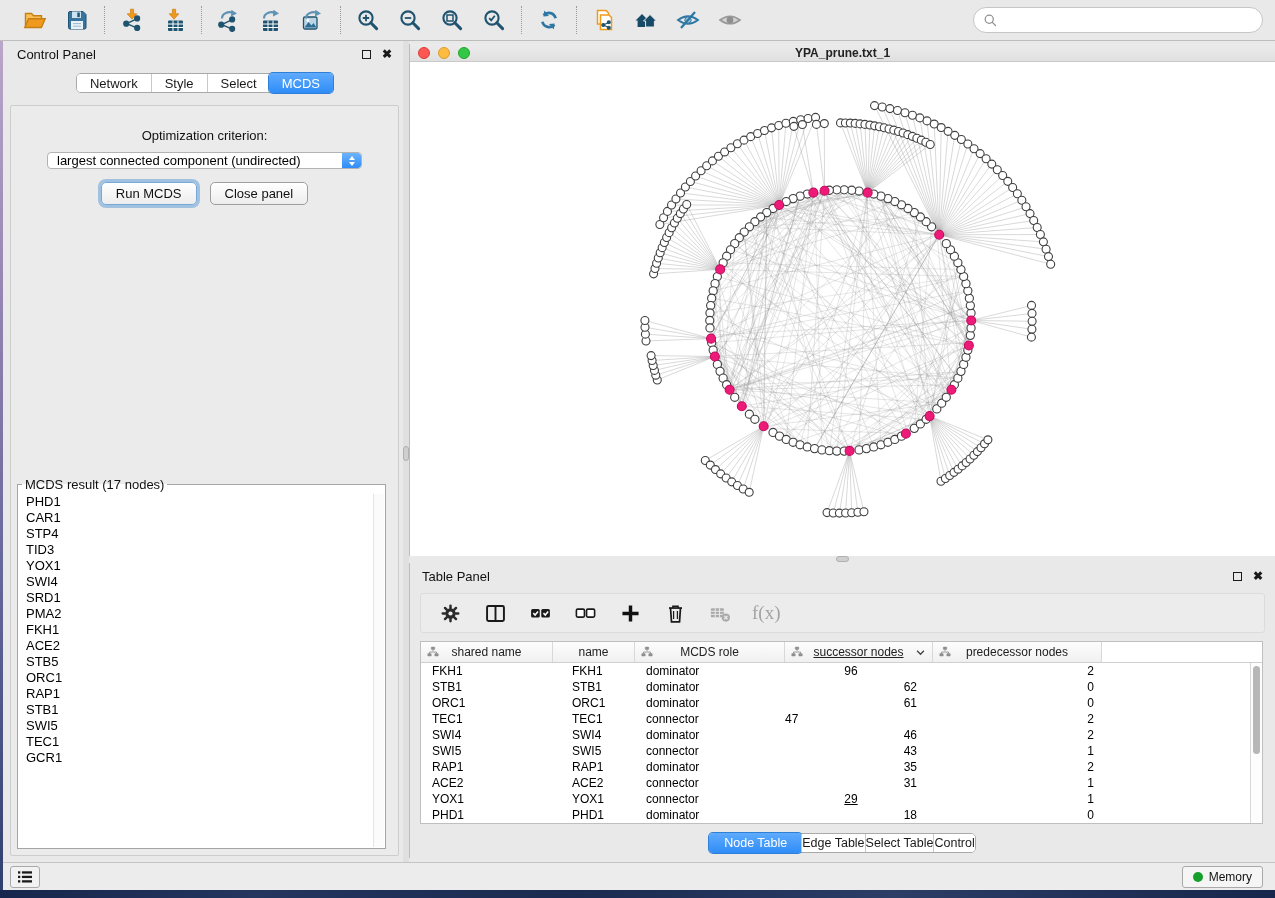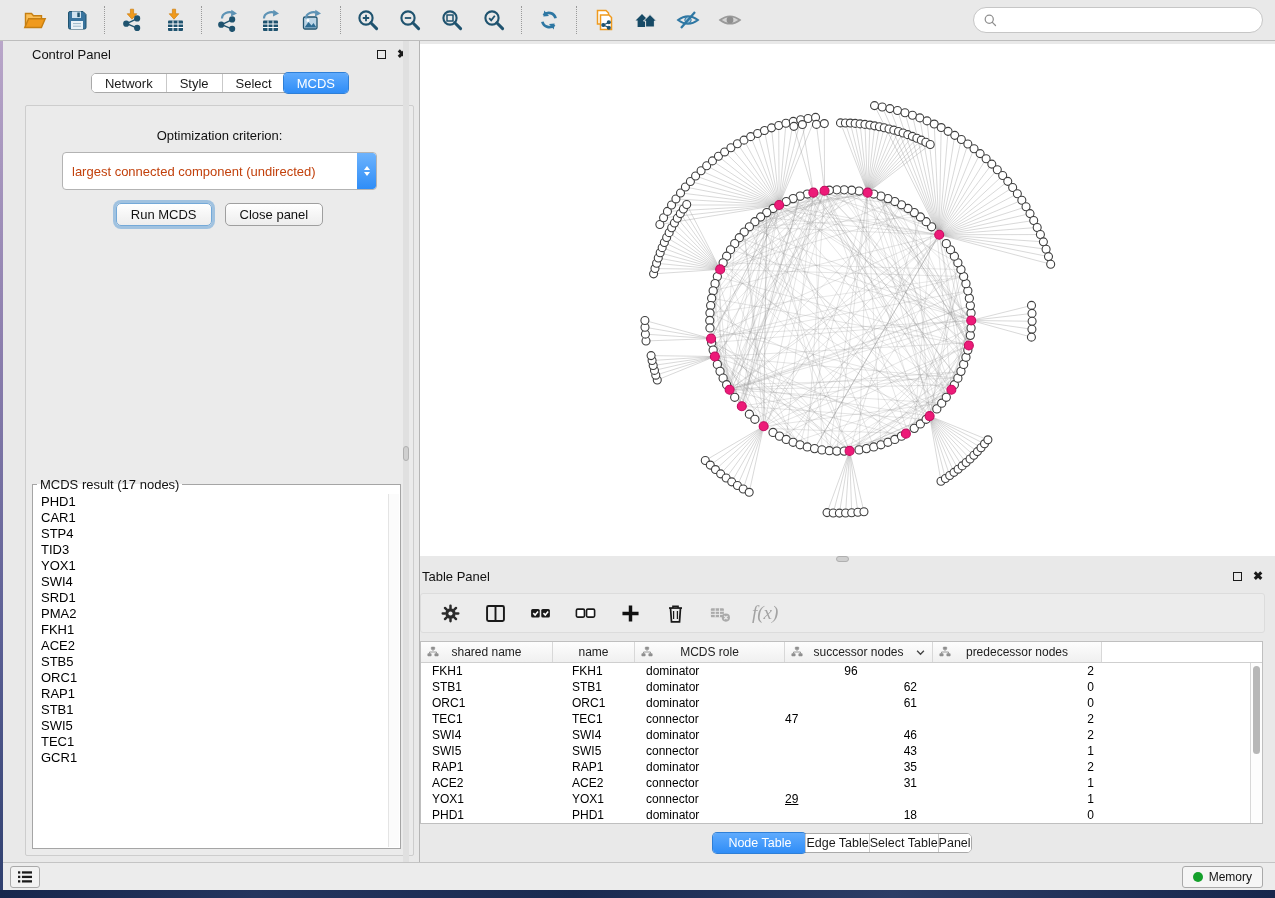--- a/index.html
+++ b/index.html
@@ -32,28 +32,28 @@
   .close-icon { font-size:12px; font-weight:bold; color:#1a1a1a; line-height:1; }
 
   .tabstrip { display:flex; justify-content:center; }
   .seg { display:inline-flex; border:1px solid #a9a9a9; border-radius:5px; background:#fff; height:20px; overflow:visible; }
   .seg .tab { padding:0 13px; font-size:13px; line-height:19px; color:#1a1a1a; background:#fff; border-left:1px solid #c9c9c9; }
   .seg .tab:first-child { border-left:none; border-radius:4px 0 0 4px; }
   .seg .tab:last-child { border-radius:0 4px 4px 0; }
   .seg .tab.active { background:linear-gradient(#5fabfd,#2f8df7); color:#fff; border-radius:4px; margin:-1px; padding:1px 13px; border-left:none; box-shadow:0 0 0 1px #2f7fd6; }
 
   
-  .control-panel { position:absolute; left:20px; top:41px; width:400px; height:821px; background:#e9e9e9;
+  .control-panel { position:absolute; left:5px; top:41px; width:400px; height:821px; background:#e9e9e9;
     border-right:1px solid #b5b5b5; z-index:2; }
   .control-panel .tabstrip { margin-top:6px; position:relative; z-index:2; }
   .cp-body { position:absolute; left:5px; right:5px; top:64px; bottom:6px; background:#ebebeb;
     border:1px solid #cdcdcd; border-radius:2px; }
   .opt-label { text-align:center; margin-top:22px; font-size:13px; color:#111; }
-  .cp-select { margin:9px 36px 0; height:38px; background:#fff; border:1px solid #b3b3b3; border-radius:4px;
-    display:flex; align-items:center; font-size:13px; color:#c2410c; overflow:hidden; }
+  .cp-select { margin:9px 36px 0; height:17px; background:#fff; border:1px solid #b3b3b3; border-radius:4px;
+    display:flex; align-items:center; font-size:13px; color:#000000; overflow:hidden; }
   .cp-select .val { flex:1; padding-left:9px; white-space:nowrap; }
   .cp-select .stepper { width:19px; align-self:stretch; background:linear-gradient(#6db3fd,#2f8df7);
     border-radius:0 3px 3px 0; display:flex; flex-direction:column; align-items:center; justify-content:center; gap:2px; }
   .stepper i { width:0; height:0; border-left:3.5px solid transparent; border-right:3.5px solid transparent; }
   .stepper .up { border-bottom:4.5px solid #fff; }
   .stepper .dn { border-top:4.5px solid #fff; }
   .btn-row { display:flex; justify-content:center; gap:13px; margin-top:13px; }
   .btn { height:23px; padding:0 14px; font-size:13px; color:#111; background:linear-gradient(#fff,#ededed);
     border:1px solid #9f9f9f; border-radius:5px; font-family:"Liberation Sans",sans-serif; }
   .btn.focus { box-shadow:0 0 0 3px rgba(110,166,216,.6); border-color:#74a9d8; }
@@ -83,21 +83,21 @@
   .net-canvas { position:absolute; left:0; right:0; top:19px; bottom:0; background:#fff; }
   .net-canvas svg { display:block; width:100%; height:100%; }
 
   
   .table-panel { position:absolute; left:409px; top:563px; right:0; height:295px; background:#e9e9e9;
     border-left:1px solid #bcbcbc; }
   .tp-toolbar { position:absolute; left:10px; right:10px; top:30px; height:40px; background:#ececec;
     border:1px solid #dcdcdc; border-radius:3px; display:flex; align-items:center; gap:19px; padding-left:16px; }
   .tp-icon { width:26px; height:26px; display:flex; align-items:center; justify-content:center; }
   .tp-icon svg { width:23px; height:23px; }
-  .fx-label { font-family:"Liberation Serif", serif; font-style:italic; font-size:19px; color:#a3a3a3; }
+  .fx-label { font-family:"Liberation Serif", serif; font-size:19px; color:#a3a3a3; }
 
   .data-table { position:absolute; left:10px; right:12px; top:78px; height:183px; background:#fff; border:1px solid #bfbfbf; }
   .thead { display:flex; height:21px; border-bottom:1px solid #cfcfcf; }
   .th { background:linear-gradient(#fdfdfd,#f0f0f0); border-right:1px solid #d8d8d8; display:flex;
     align-items:center; justify-content:center; gap:6px; font-size:12px; color:#222; }
   .th svg.colicon { width:12px; height:12px; position:absolute; left:6px; }
   .th { position:relative; }
   .th .sort { width:11px; height:11px; position:absolute; right:6px; }
   .th.filler { background:#fff; border-right:none; flex:1; }
   .tbody { position:absolute; left:0; right:12px; top:21px; bottom:0; overflow:hidden; }
@@ -354,20 +354,26 @@
         <div class="result-scroll"></div>
       </fieldset>
     </div>
   </aside>
 
   <div class="vsplit">
       <div class="vhandle"></div>
     </div>
 
   <section class="network-window">
+    <div class="net-titlebar">
+      <span class="tl red"></span>
+      <span class="tl yellow"></span>
+      <span class="tl green"></span>
+      <span class="net-title">YPA_prune.txt_1</span>
+    </div>
     <div class="net-canvas" id="net-canvas">
         <svg viewBox="0 0 866 494">
           <line x1="369.5" y1="142.3" x2="334.5" y2="346.6" stroke="#8a8a8a" stroke-opacity="0.32" stroke-width="0.7"></line>
           <line x1="369.5" y1="142.3" x2="301.9" y2="235.7" stroke="#8a8a8a" stroke-opacity="0.32" stroke-width="0.7"></line>
           <line x1="369.5" y1="142.3" x2="307.6" y2="302.0" stroke="#8a8a8a" stroke-opacity="0.32" stroke-width="0.7"></line>
           <line x1="369.5" y1="142.3" x2="464.3" y2="131.3" stroke="#8a8a8a" stroke-opacity="0.32" stroke-width="0.7"></line>
           <line x1="369.5" y1="142.3" x2="561.8" y2="265.5" stroke="#8a8a8a" stroke-opacity="0.32" stroke-width="0.7"></line>
           <line x1="369.5" y1="142.3" x2="537.0" y2="335.0" stroke="#8a8a8a" stroke-opacity="0.32" stroke-width="0.7"></line>
           <line x1="369.5" y1="142.3" x2="464.3" y2="384.7" stroke="#8a8a8a" stroke-opacity="0.32" stroke-width="0.7"></line>
           <line x1="369.5" y1="142.3" x2="325.0" y2="335.0" stroke="#8a8a8a" stroke-opacity="0.32" stroke-width="0.7"></line>
@@ -1116,21 +1122,21 @@
             <svg class="colicon" viewBox="0 0 24 24">
               <g fill="#8f8f8f" stroke="#8f8f8f">
                 <rect x="8.5" y="2" width="7" height="5" rx="1"></rect>
   <rect x="1.5" y="15" width="7" height="5" rx="1"></rect>
                 <rect x="15.5" y="15" width="7" height="5" rx="1"></rect>
   <path d="M12 7 v3 M5 15 v-3 h14 v3" fill="none" stroke-width="1.8"></path>
               </g>
             </svg>
             <span>MCDS role</span>
           </div>
-          <div class="th" style="width: 148px;">
+          <div class="th" style="width: 148px; text-decoration: underline;">
             <svg class="colicon" viewBox="0 0 24 24">
               <g fill="#8f8f8f" stroke="#8f8f8f">
                 <rect x="8.5" y="2" width="7" height="5" rx="1"></rect>
   <rect x="1.5" y="15" width="7" height="5" rx="1"></rect>
                 <rect x="15.5" y="15" width="7" height="5" rx="1"></rect>
   <path d="M12 7 v3 M5 15 v-3 h14 v3" fill="none" stroke-width="1.8"></path>
               </g>
             </svg>
             <span>successor nodes</span>
             <svg class="sort" viewBox="0 0 13 11">
@@ -1204,41 +1210,41 @@
             <div class="td" style="width: 132px; padding-left: 11px;">ACE2</div>
             <div class="td" style="width: 82px; padding-left: 19px;">ACE2</div>
             <div class="td" style="width: 150px; padding-left: 11px;">connector</div>
             <div class="td" style="width: 148px; text-align: right; padding-right: 16px;">31</div>
             <div class="td" style="width: 169px; text-align: right; padding-right: 8px;">1</div>
           </div>
           <div class="tr">
             <div class="td" style="width: 132px; padding-left: 11px;">YOX1</div>
             <div class="td" style="width: 82px; padding-left: 19px;">YOX1</div>
             <div class="td" style="width: 150px; padding-left: 11px;">connector</div>
-            <div class="td" style="width: 148px; text-align: left; padding-right: 16px; text-decoration: underline;">29</div>
+            <div class="td" style="width: 148px; text-align: center; padding-right: 16px; text-decoration: underline;">29</div>
             <div class="td" style="width: 169px; text-align: right; padding-right: 8px;">1</div>
           </div>
           <div class="tr">
             <div class="td" style="width: 132px; padding-left: 11px;">PHD1</div>
             <div class="td" style="width: 82px; padding-left: 19px;">PHD1</div>
             <div class="td" style="width: 150px; padding-left: 11px;">dominator</div>
             <div class="td" style="width: 148px; text-align: right; padding-right: 16px;">18</div>
             <div class="td" style="width: 169px; text-align: right; padding-right: 8px;">0</div>
           </div>
         </div>
       <div class="tscroll">
           <div class="tthumb"></div>
         </div>
     </div>
     <div class="tabstrip">
         <div class="seg" id="tp-tabs">
           <div class="tab active">Node Table</div>
           <div class="tab">Edge Table</div>
           <div class="tab">Select Table</div>
-          <div class="tab">Panel</div>
+          <div class="tab">Control</div>
         </div>
       </div>
   </section>
 
   <footer class="status-bar">
     <button class="sb-left">
       <svg viewBox="0 0 18 16">
         <g fill="#1a1a1a">
           <rect x="1" y="1.5" width="2.6" height="2.6"></rect>
             <rect x="5.5" y="1.5" width="11.5" height="2.6"></rect>

